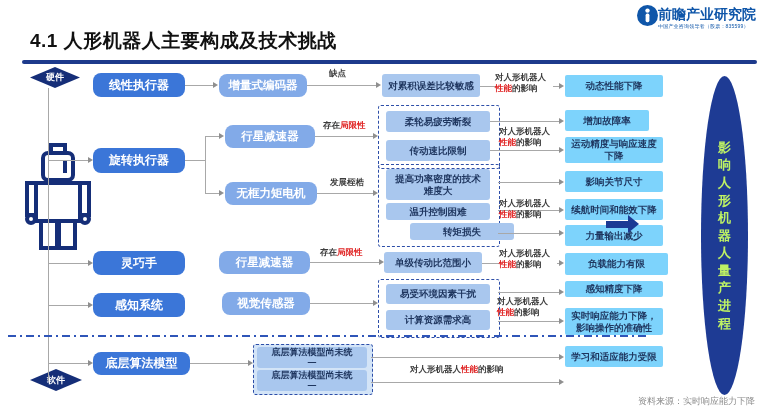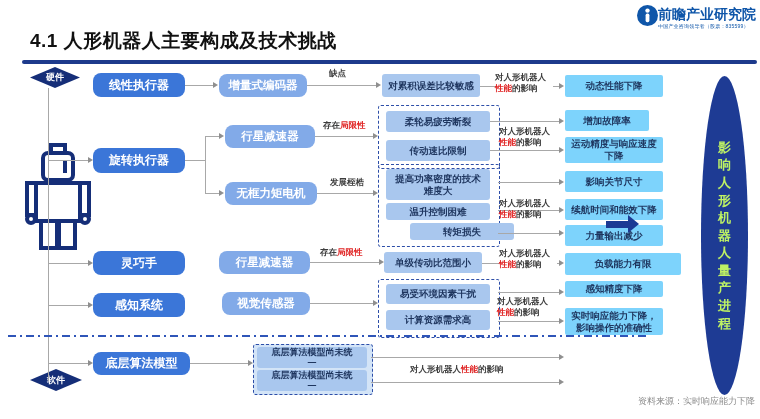--- a/index.html
+++ b/index.html
@@ -178,28 +178,31 @@
     </div>
   <div class="abs res" style="left:565px;top:171px;width:98px;height:21px;">
       <span>影响关节尺寸</span>
     </div>
   <div class="abs res" style="left:565px;top:199px;width:98px;height:21px;">
       <span>续航时间和能效下降</span>
     </div>
   <div class="abs res" style="left:565px;top:225px;width:98px;height:21px;">
       <span>力量输出减少</span>
     </div>
-  <div class="abs res" style="left:565px;top:253px;width:116px;height:22px;text-align:right;">
+  <div class="abs res" style="left:565px;top:253px;width:103px;height:22px;text-align:right;">
       <span>负载能力有限</span>
     </div>
   <div class="abs res" style="left:565px;top:281px;width:98px;height:16px;">
       <span>感知精度下降</span>
     </div>
   <div class="abs res" style="left:565px;top:308px;width:98px;height:27px;padding:0 4px;box-sizing:border-box;">
       <span>实时响应能力下降，影响操作的准确性</span>
+    </div>
+  <div class="abs res" style="left:565px;top:346px;width:98px;height:21px;">
+      <span>学习和适应能力受限</span>
     </div>
   <div class="abs res" style="left:565px;top:382px;width:98px;height:15px;margin-top:44px;">
       <span>整机性能和效率下降</span>
     </div>
 
   <div class="vl" style="left:48px;top:88px;height:293px;"></div>
   <div class="hl" style="left:48px;top:160px;width:40px;"></div>
     <div class="ah" style="left:88px;top:157px;"></div>
   <div class="hl" style="left:48px;top:263px;width:40px;"></div>
     <div class="ah" style="left:88px;top:260px;"></div>

